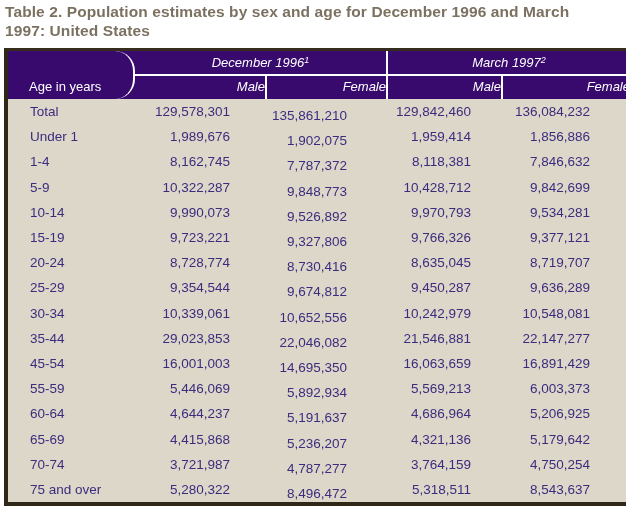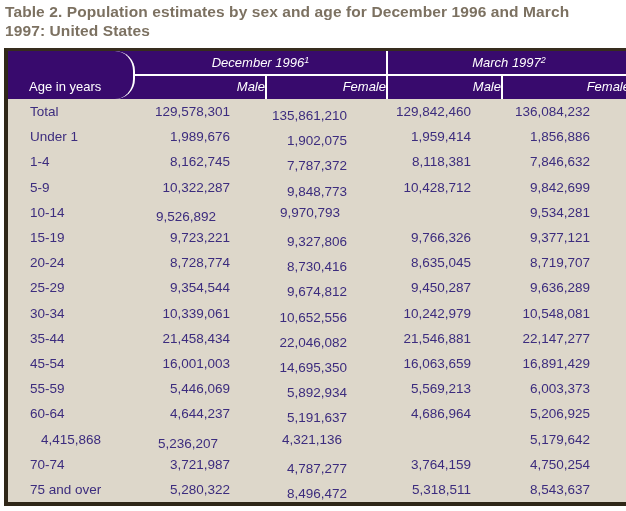--- a/index.html
+++ b/index.html
@@ -138,20 +138,21 @@
         </div>
         <div class="row">
           <div class="cell age">5-9</div>
           <div class="cell num c0">10,322,287</div>
           <div class="cell num c1">9,848,773</div>
           <div class="cell num c2">10,428,712</div>
           <div class="cell num c3">9,842,699</div>
         </div>
         <div class="row">
           <div class="cell age">10-14</div>
+          <div class="cell num c0">9,990,073</div>
           <div class="cell num c1">9,526,892</div>
           <div class="cell num c2">9,970,793</div>
           <div class="cell num c3">9,534,281</div>
         </div>
         <div class="row">
           <div class="cell age">15-19</div>
           <div class="cell num c0">9,723,221</div>
           <div class="cell num c1">9,327,806</div>
           <div class="cell num c2">9,766,326</div>
           <div class="cell num c3">9,377,121</div>
@@ -172,21 +173,21 @@
         </div>
         <div class="row">
           <div class="cell age">30-34</div>
           <div class="cell num c0">10,339,061</div>
           <div class="cell num c1">10,652,556</div>
           <div class="cell num c2">10,242,979</div>
           <div class="cell num c3">10,548,081</div>
         </div>
         <div class="row">
           <div class="cell age">35-44</div>
-          <div class="cell num c0">21,458,434</div>
+          <div class="cell num c0">29,023,853</div>
           <div class="cell num c1">22,046,082</div>
           <div class="cell num c2">21,546,881</div>
           <div class="cell num c3">22,147,277</div>
         </div>
         <div class="row">
           <div class="cell age">45-54</div>
           <div class="cell num c0">16,001,003</div>
           <div class="cell num c1">14,695,350</div>
           <div class="cell num c2">16,063,659</div>
           <div class="cell num c3">16,891,429</div>
@@ -199,20 +200,21 @@
           <div class="cell num c3">6,003,373</div>
         </div>
         <div class="row">
           <div class="cell age">60-64</div>
           <div class="cell num c0">4,644,237</div>
           <div class="cell num c1">5,191,637</div>
           <div class="cell num c2">4,686,964</div>
           <div class="cell num c3">5,206,925</div>
         </div>
         <div class="row">
+          <div class="cell age">65-69</div>
           <div class="cell num c0">4,415,868</div>
           <div class="cell num c1">5,236,207</div>
           <div class="cell num c2">4,321,136</div>
           <div class="cell num c3">5,179,642</div>
         </div>
         <div class="row">
           <div class="cell age">70-74</div>
           <div class="cell num c0">3,721,987</div>
           <div class="cell num c1">4,787,277</div>
           <div class="cell num c2">3,764,159</div>

